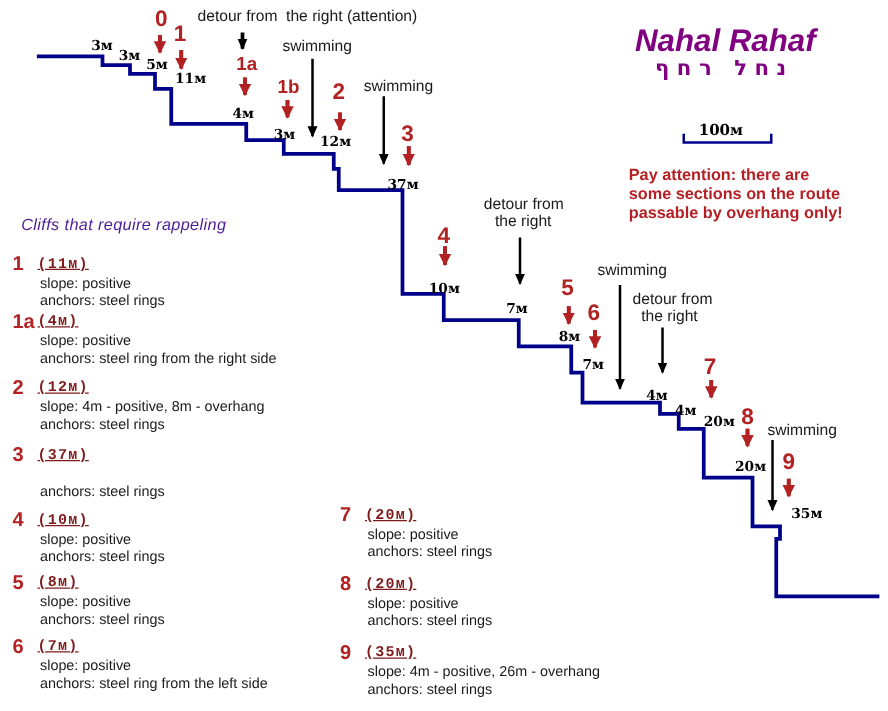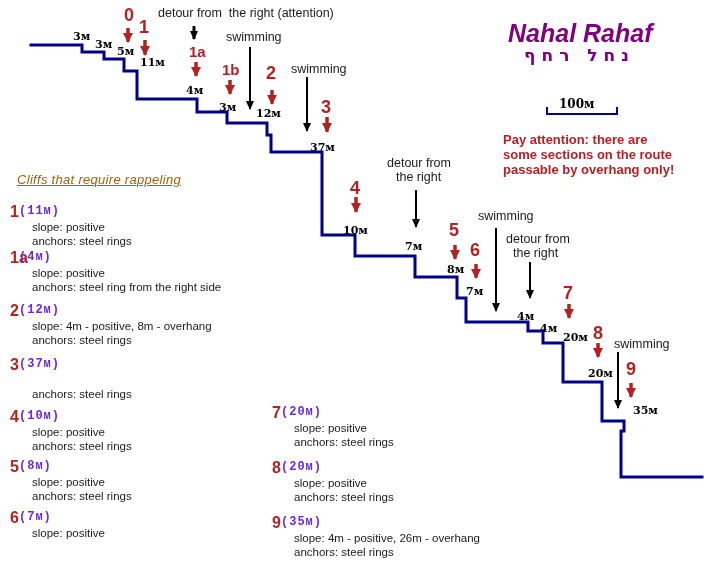--- a/index.html
+++ b/index.html
@@ -10,24 +10,24 @@
   .layer { position:absolute; left:0; top:0; }
   
   .hl { position:absolute; font:bold 11px "DejaVu Serif", serif; color:#000; white-space:nowrap; }
   
   .cn { position:absolute; font:bold 18px "Liberation Sans", sans-serif; color:#b22222; white-space:nowrap; }
   .cn.small { font-size:15px; }
   
   .ann { position:absolute; font:12.5px "Liberation Sans", sans-serif; color:#1a1a1a; white-space:pre; }
   
   .legend-heading { position:absolute; left:17px; top:172px; font:italic 13px "Liberation Sans", sans-serif;
-                    color:#a16207; text-decoration:underline; letter-spacing:.3px; }
+                    color:#4c1d95; letter-spacing:.3px; }
   .entry { position:absolute; width:260px; height:46px; }
   .entry .num { position:absolute; left:0; top:0; font:bold 16px "Liberation Sans", sans-serif; color:#b22222; }
-  .entry .h { position:absolute; left:9px; top:1px; font:bold 12px "Liberation Mono", monospace; color:#6d28d9; letter-spacing:1px; }
+  .entry .h { position:absolute; left:20px; top:1px; font:bold 12px "Liberation Mono", monospace; color:#7f1d1d; letter-spacing:1px;text-decoration:underline; }
   .entry .slope { position:absolute; left:22px; top:18px; font:11.5px "Liberation Sans", sans-serif; color:#1a1a1a; white-space:nowrap; }
   .entry .anch  { position:absolute; left:22px; top:32px; font:11.5px "Liberation Sans", sans-serif; color:#1a1a1a; white-space:nowrap; }
   
   .title-en { position:absolute; left:508px; top:19px; font:bold italic 25px "Liberation Sans", sans-serif; color:#800080; white-space:nowrap; }
   .title-he { position:absolute; left:524px; top:45px; font:bold 17px "DejaVu Sans", sans-serif; color:#800080; letter-spacing:6px; white-space:nowrap; }
   .scale-label { position:absolute; left:559px; top:97px; font:bold 12px "DejaVu Serif", serif; color:#000; }
   .warn { position:absolute; left:503px; font:bold 13px "Liberation Sans", sans-serif; color:#b52025; white-space:nowrap; }
 </style>
 </head>
 <body>
@@ -171,20 +171,21 @@
   <div class="entry" style="left:10px;top:458px">
     <span class="num">5</span>
     <span class="h">(8м)</span>
     <div class="slope">slope: positive</div>
     <div class="anch">anchors: steel rings</div>
   </div>
   <div class="entry" style="left:10px;top:509px">
     <span class="num">6</span>
     <span class="h">(7м)</span>
     <div class="slope">slope: positive</div>
+    <div class="anch">anchors: steel ring from the left side</div>
   </div>
   <div class="entry" style="left:272px;top:404px">
     <span class="num">7</span>
     <span class="h">(20м)</span>
     <div class="slope">slope: positive</div>
     <div class="anch">anchors: steel rings</div>
   </div>
   <div class="entry" style="left:272px;top:459px">
     <span class="num">8</span>
     <span class="h">(20м)</span>

